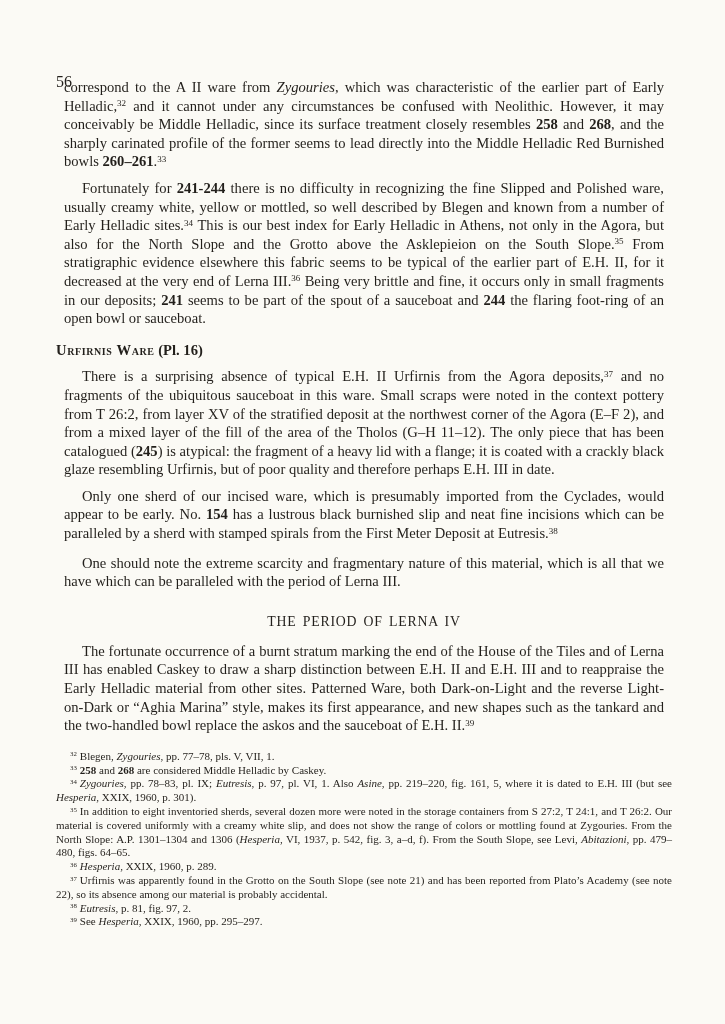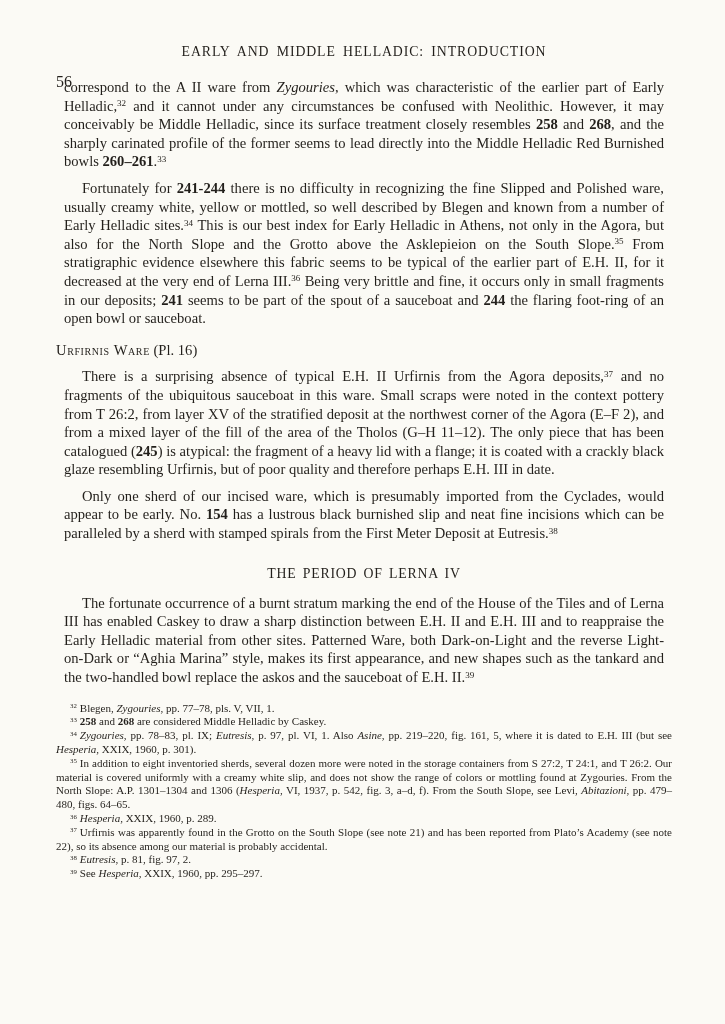--- a/index.html
+++ b/index.html
@@ -37,21 +37,21 @@
     font-size: 14.6px;
     line-height: 18.6px;
     text-align: justify;
   }
   .indent { text-indent: 18px; }
   .no-indent { text-indent: 0; }
   .spaced { margin-top: 11px; }
   .ware-heading {
     margin: 13px 0 6px 0;
     font-size: 14.6px;
-    font-weight: 400;
+    font-weight: 700;
     line-height: 18.6px;
     text-align: left;
   }
   .sc { font-variant: small-caps; letter-spacing: 0.6px; }
   .center-heading {
     margin: 22px 0 11px 0;
     text-align: center;
     font-size: 13.8px;
     font-weight: 400;
     letter-spacing: 0.8px;
@@ -76,31 +76,31 @@
   .footnote { margin: 0; text-indent: 14px; }
   .fn-num { margin-right: 3px; }
 </style>
 </head>
 <body>
 
 <div class="page">
 
   <header class="running-head">
     <span class="page-num">56</span>
-    <span class="head-title">EARLY AND MIDDLE HELLADIC: INTRODUCTION</span>
   </header>
 
   <main>
     <p class="para no-indent">correspond to the A II ware from <i>Zygouries</i>, which was characteristic of the earlier part of Early Helladic,<sup>32</sup> and it cannot under any circumstances be confused with Neolithic. However, it may conceivably be Middle Helladic, since its surface treatment closely resembles <b>258</b> and <b>268</b>, and the sharply carinated profile of the former seems to lead directly into the Middle Helladic Red Burnished bowls <b>260–261</b>.<sup>33</sup></p>
     <p class="para indent">Fortunately for <b>241-244</b> there is no difficulty in recognizing the fine Slipped and Polished ware, usually creamy white, yellow or mottled, so well described by Blegen and known from a number of Early Helladic sites.<sup>34</sup> This is our best index for Early Helladic in Athens, not only in the Agora, but also for the North Slope and the Grotto above the Asklepieion on the South Slope.<sup>35</sup> From stratigraphic evidence elsewhere this fabric seems to be typical of the earlier part of E.H. II, for it decreased at the very end of Lerna III.<sup>36</sup> Being very brittle and fine, it occurs only in small fragments in our deposits; <b>241</b> seems to be part of the spout of a sauceboat and <b>244</b> the flaring foot-ring of an open bowl or sauceboat.</p>
 
     <h2 class="ware-heading"><span class="sc">Urfirnis Ware</span> (Pl. 16)</h2>
     <p class="para indent">There is a surprising absence of typical E.H. II Urfirnis from the Agora deposits,<sup>37</sup> and no fragments of the ubiquitous sauceboat in this ware. Small scraps were noted in the context pottery from T 26:2, from layer XV of the stratified deposit at the northwest corner of the Agora (E–F 2), and from a mixed layer of the fill of the area of the Tholos (G–H 11–12). The only piece that has been catalogued (<b>245</b>) is atypical: the fragment of a heavy lid with a flange; it is coated with a crackly black glaze resembling Urfirnis, but of poor quality and therefore perhaps E.H. III in date.</p>
 
     <p class="para indent">Only one sherd of our incised ware, which is presumably imported from the Cyclades, would appear to be early. No. <b>154</b> has a lustrous black burnished slip and neat fine incisions which can be paralleled by a sherd with stamped spirals from the First Meter Deposit at Eutresis.<sup>38</sup></p>
+    <p class="para indent spaced">One should note the extreme scarcity and fragmentary nature of this material, which is all that we have which can be paralleled with the period of Lerna III.</p>
 
     <h2 class="center-heading">THE PERIOD OF LERNA IV</h2>
     <p class="para indent">The fortunate occurrence of a burnt stratum marking the end of the House of the Tiles and of Lerna III has enabled Caskey to draw a sharp distinction between E.H. II and E.H. III and to reappraise the Early Helladic material from other sites. Patterned Ware, both Dark-on-Light and the reverse Light-on-Dark or “Aghia Marina” style, makes its first appearance, and new shapes such as the tankard and the two-handled bowl replace the askos and the sauceboat of E.H. II.<sup>39</sup></p>
   </main>
 
   <footer class="footnotes">
     <p class="footnote"><sup class="fn-num">32</sup><span>Blegen, <i>Zygouries</i>, pp. 77–78, pls. V, VII, 1.</span></p>
     <p class="footnote"><sup class="fn-num">33</sup><span><b>258</b> and <b>268</b> are considered Middle Helladic by Caskey.</span></p>
     <p class="footnote"><sup class="fn-num">34</sup><span><i>Zygouries</i>, pp. 78–83, pl. IX; <i>Eutresis</i>, p. 97, pl. VI, 1. Also <i>Asine</i>, pp. 219–220, fig. 161, 5, where it is dated to E.H. III (but see <i>Hesperia</i>, XXIX, 1960, p. 301).</span></p>
     <p class="footnote"><sup class="fn-num">35</sup><span>In addition to eight inventoried sherds, several dozen more were noted in the storage containers from S 27:2, T 24:1, and T 26:2. Our material is covered uniformly with a creamy white slip, and does not show the range of colors or mottling found at Zygouries. From the North Slope: A.P. 1301–1304 and 1306 (<i>Hesperia</i>, VI, 1937, p. 542, fig. 3, a–d, f). From the South Slope, see Levi, <i>Abitazioni</i>, pp. 479–480, figs. 64–65.</span></p>

